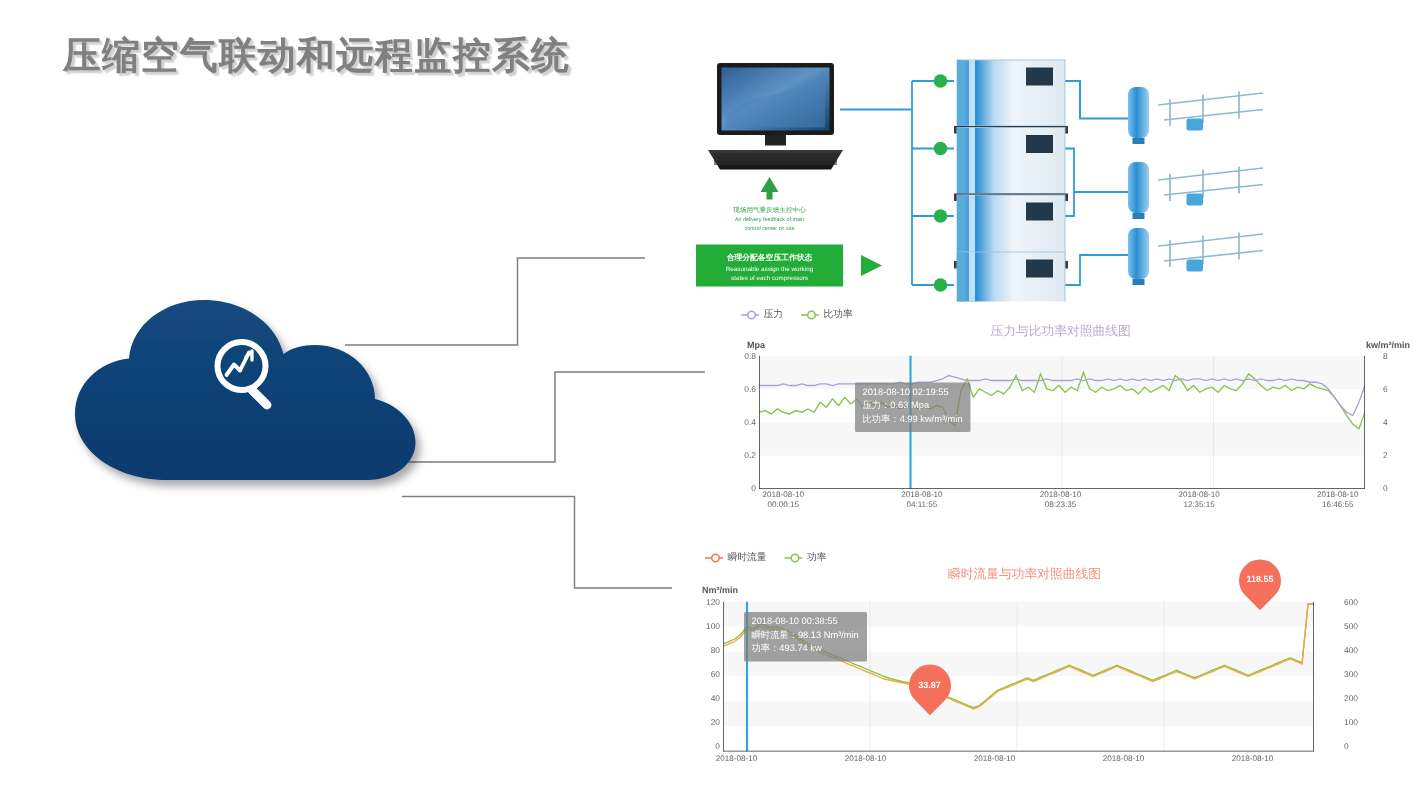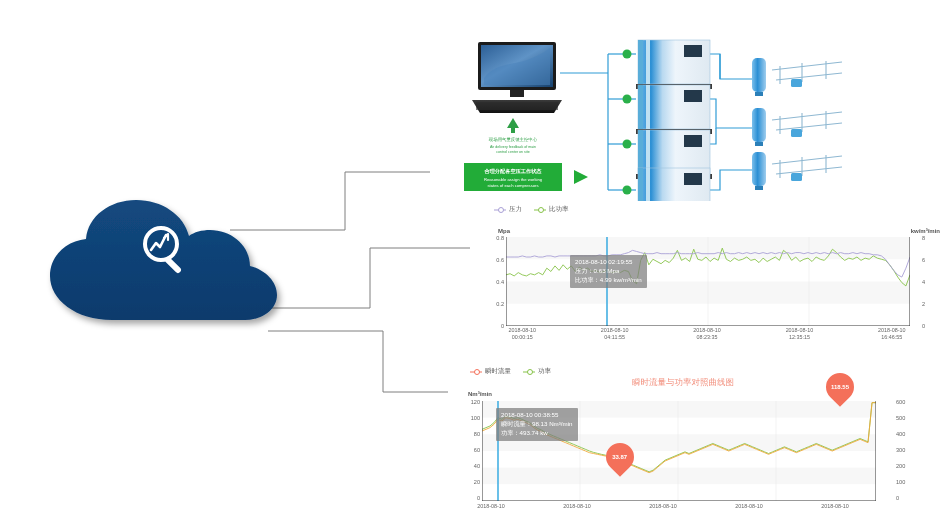--- a/index.html
+++ b/index.html
@@ -125,20 +125,21 @@
   }
   .xlabels > div { flex: 1; line-height: 1.35; }
   .ytick { position: absolute; font-size: 5.6px; color: #666; text-align: right; }
   .ytick-r { position: absolute; font-size: 5.6px; color: #666; text-align: left; }
 </style>
 </head>
 <body>
 
 <div class="page">
 
+  <div id="page-title">压缩空气联动和远程监控系统</div>
 
   <svg id="connectors" viewBox="0 0 945 529" xmlns="http://www.w3.org/2000/svg">
     <g fill="none" stroke="#7f7f7f" stroke-width="1">
       <path d="M230 230 L345 230 L345 172 L430 172"></path>
       <path d="M260 308 L370 308 L370 248 L470 248"></path>
       <path d="M268 331 L383 331 L383 392 L470 392"></path>
     </g>
   </svg>
 
   <div id="cloud-shape">
@@ -318,20 +319,21 @@
       <div class="lg-item">
         <span class="lg-mark" style="color:#a9a0d6"></span>
         <span class="lg-text">压力</span>
       </div>
       <div class="lg-item">
         <span class="lg-mark" style="color:#88c34a"></span>
         <span class="lg-text">比功率</span>
       </div>
     </div>
 
+    <div class="chart-title">压力与比功率对照曲线图</div>
 
     <div class="axis-unit" style="left:26px; top:25px;">Mpa</div>
     <div class="axis-unit" style="right:2px; top:25px;">kw/m³/min</div>
 
     <div class="ytick" style="left:6px;  top:32px; width:26px;">0.8</div>
     <div class="ytick" style="left:6px;  top:54px; width:26px;">0.6</div>
     <div class="ytick" style="left:6px;  top:76px; width:26px;">0.4</div>
     <div class="ytick" style="left:6px;  top:98px; width:26px;">0.2</div>
     <div class="ytick" style="left:6px;  top:120px;width:26px;">0</div>
 

